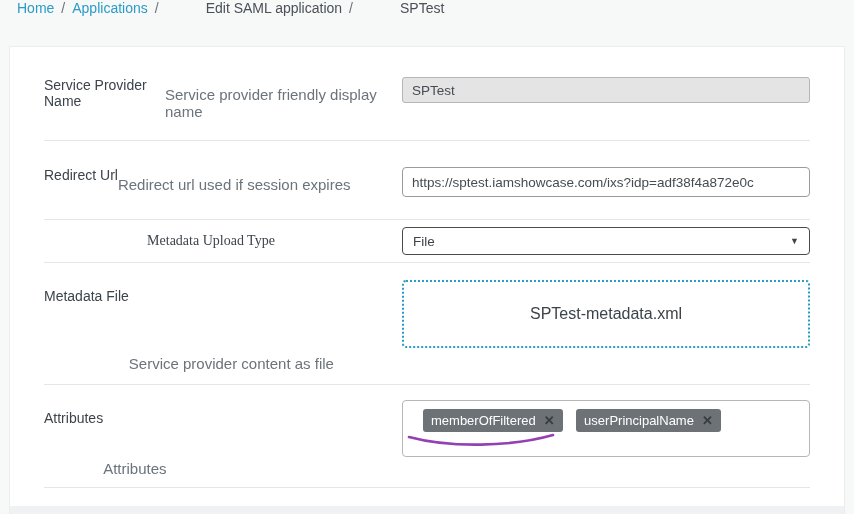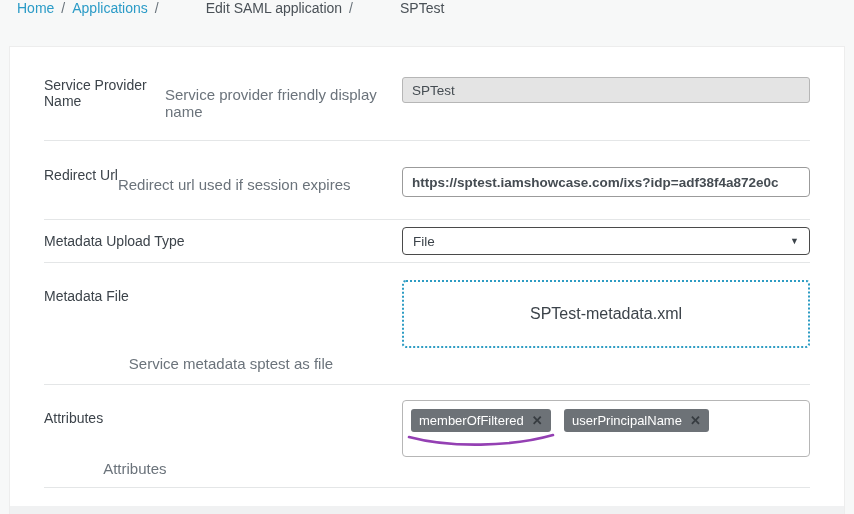--- a/index.html
+++ b/index.html
@@ -40,21 +40,21 @@
   .row-left { width: 358px; padding-right: 24px; display: flex; flex-direction: row; }
   .row-right { flex: 1; min-width: 0; }
 
   .label { font-size: 14px; color: #3c434a; }
   .desc  { font-size: 15px; color: #6b737b; margin-top: 9px; }
   .desc.bottom { margin-top: auto; }
 
   .row-sp   { padding: 30px 0 20px; }
   .row-url  { padding: 26px 0 22px; }
   .row-type { padding: 7px 0; align-items: center; }
-  .row-type .row-left { justify-content: flex-start; }
+  .row-type .row-left { justify-content: center; font-family: Liberation Serif, serif; }
   .row-file { padding: 17px 0 12px; justify-content: center; }
   .row-attr { padding: 15px 0 10px; }
 
   input.field {
     width: 100%;
     font-family: "Liberation Sans", sans-serif;
     font-size: 13.5px;
     color: #454c52;
     padding: 0 9px;
     outline: none;
@@ -63,21 +63,20 @@
     height: 26px;
     background: #e4e4e4;
     border: 1px solid #b6b6b6;
     border-radius: 3px;
   }
   input.white {
     height: 30px;
     background: #fff;
     border: 1px solid #9b9b9b;
     border-radius: 4px;
-    font-weight: bold;
   }
 
   .select {
     height: 28px;
     border: 1px solid #4a4a4a;
     border-radius: 4px;
     background: #fff;
     display: flex; align-items: center; justify-content: space-between;
     padding: 8px 10px;
     font-size: 13.5px;
@@ -94,21 +93,21 @@
     color: #3c434a;
     margin-bottom: 24px;
     cursor: pointer;
     background: #fff;
   }
 
   .attr-box {
     min-height: 57px;
     border: 1px solid #b6b6b6;
     border-radius: 4px;
-    padding: 8px 8px;
+    padding: 8px 20px;
     position: relative;
     margin-bottom: 20px;
     background: #fff;
   }
   .chip {
     display: inline-flex; align-items: center; gap: 8px;
     background: #6d7277;
     color: #ffffff;
     font-size: 13px;
     border-radius: 3px;
@@ -179,21 +178,21 @@
       <div class="select">
         <span>File</span>
         <span class="caret">▼</span>
       </div>
     </div>
   </div>
 
   <div class="row row-file">
     <div class="row-left">
       <span class="label" style="margin-top:8px;">Metadata File</span>
-      <span class="desc bottom">Service metadata sptest as file</span>
+      <span class="desc bottom">Service provider content as file</span>
     </div>
     <div class="row-right">
       <div class="dropzone">
         <span>SPTest-metadata.xml</span>
       </div>
     </div>
   </div>
 
   <div class="row row-attr">
     <div class="row-left">

